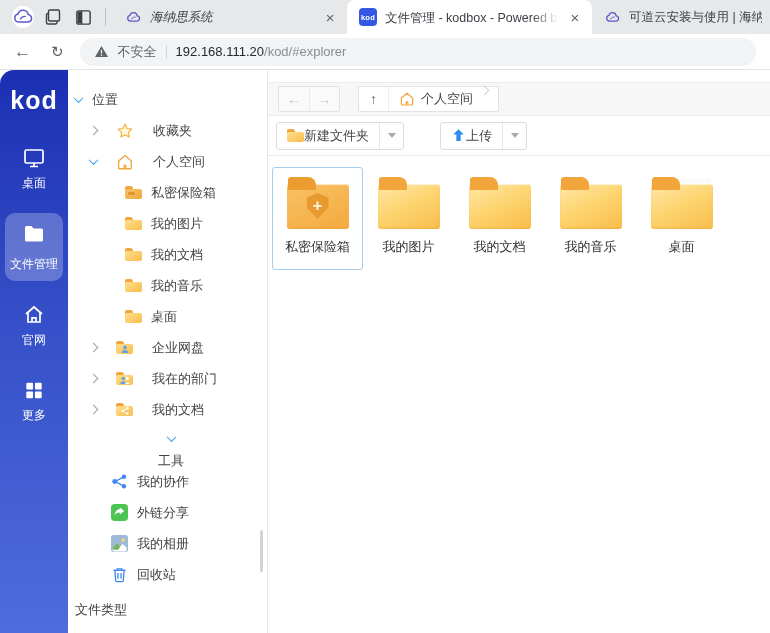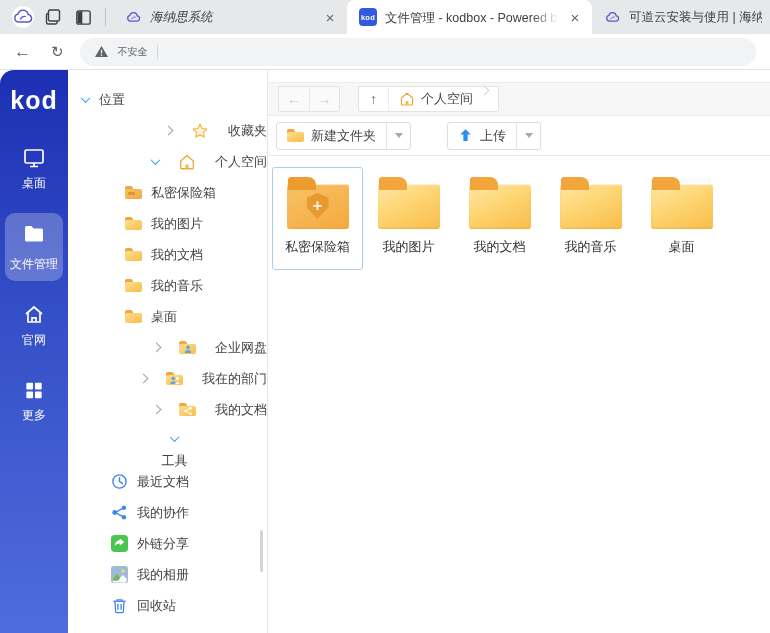--- a/index.html
+++ b/index.html
@@ -18,42 +18,42 @@
      background:linear-gradient(90deg,rgba(255,255,255,0),#fff); }
   .tabclose { font-size:15px; color:#5f6368; width:18px; height:18px; display:flex; align-items:center; justify-content:center; border-radius:50%; flex-shrink:0; }
   .kodfav { width:18px; height:18px; border-radius:4px; background:#3358e4; color:#fff;
     font-size:7.5px; font-weight:bold; display:flex; align-items:center; justify-content:center; flex-shrink:0; letter-spacing:.3px; }
   .t1 { width:234px;font-style:italic; } .t2 { width:245px; } .t3 { flex:1; min-width:0; overflow:hidden; }
 
   .addrbar { height:36px; background:#fff; display:flex; align-items:center; padding:0 14px; border-bottom:1px solid #e3e5e8; }
   .nav-glyph { font-size:17px; color:#5f6368; margin-right:20px; }
   .reload-glyph { font-size:15px; color:#5f6368; margin-right:16px; }
   .addrfield { flex:1; height:28px; background:#f1f3f4; border-radius:14px; display:flex; align-items:center; padding:0 14px; gap:9px; min-width:0; }
-  .sec-label { font-size:10px; color:#5f6368; white-space:nowrap; }
+  .sec-label { font-size:13px; color:#5f6368; white-space:nowrap; }
   .vline { width:1px; height:14px; background:#d0d3d7; }
   .url { font-size:13px; white-space:nowrap; overflow:hidden; }
   .url .host { color:#27292c; } .url .path { color:#8a8f94; }
 
   
   .content { display:flex; height:563px; background:#fff; }
 
   .appnav { width:68px; flex-shrink:0; border-top-left-radius:14px;
     background:linear-gradient(180deg,#1c2fb3 0%,#3550c8 45%,#4f6cdc 100%);
     display:flex; flex-direction:column; align-items:center; }
   .kodlogo { color:#fff; font-weight:bold; font-size:25px; letter-spacing:1px; margin:16px 0 22px; }
   .navitem { width:58px; padding:9px 0 8px; border-radius:10px; display:flex; flex-direction:column;
     align-items:center; gap:5px; color:#fff; font-size:12px; margin-bottom:13px; }
   .navitem.active { background:rgba(255,255,255,.25);gap:10px; }
 
   
   .tree { width:200px; flex-shrink:0; background:#fff; border-right:1px solid #e4e6e9;
     padding-top:14px; position:relative; overflow:hidden; }
   .row { height:31px; display:flex; align-items:center; font-size:13px; color:#434343; }
-  .sec  { padding-left:14px; gap:10px; }
-  .lvl1 { padding-left:22px; gap:19px;justify-content:flex-end; }
+  .sec  { padding-left:7px; gap:10px; }
+  .lvl1 { padding-left:22px; gap:19px; }
   .lvl2 { padding-left:57px; gap:9px; }
   .tool { padding-left:43px; gap:9px; }
   .gap-tools { margin-top:10px;flex-direction:column; } .gap-types { margin-top:4px; }
   .chev { width:7px; height:7px; border-right:1.6px solid #9aa0a6; border-bottom:1.6px solid #9aa0a6;
     transform:rotate(-45deg); flex-shrink:0; }
   .chev.down { border-color:#2f9bf4; transform:rotate(45deg) translate(-1px,-1px); }
   .thumb { position:absolute; right:4px; top:460px; width:3px; height:42px; background:#d4d4d4; border-radius:2px; }
 
   .sfolder { position:relative; width:17px; height:13px; flex-shrink:0; }
   .sfolder .fl { position:absolute; top:0; left:0; width:8px; height:4px; border-radius:2px 3px 0 0; background:#f2a53a; }
@@ -72,21 +72,21 @@
   .navbtn { width:30px; display:flex; align-items:center; justify-content:center; color:#c6c6c8; font-size:14px; }
   .navbtn + .navbtn { border-left:1px solid #e9e9ea; }
   .upgrp { margin-left:18px; display:flex; align-items:stretch; border:1px solid #e3e3e4; border-radius:2px; background:#fff; height:26px; }
   .upbtn { width:30px; display:flex; align-items:center; justify-content:center; color:#6d6d6f; font-size:14px; border-right:1px solid #eee; }
   .crumbchip { display:flex; align-items:center; gap:6px; padding:0 6px 0 10px; font-size:13px; color:#444; }
   .crumbchev { width:7px; height:7px; border-top:1.5px solid #d3d3d4; border-right:1.5px solid #d3d3d4;
     transform:rotate(45deg); margin:0 10px 0 2px; }
 
   .tbar { height:40px; display:flex; align-items:center; padding-left:8px; gap:36px; border-bottom:1px solid #eaeaec; }
   .splitbtn { display:flex; align-items:stretch; height:28px; border:1px solid #dcdcde; border-radius:3px; background:#fff; }
-  .sb-main { display:flex; align-items:center; gap:7px; padding:0 10px; font-size:13px; color:#444; }
+  .sb-main { display:flex; align-items:center; padding:0 10px; font-size:13px; color:#444; }
   .sb-caret { width:24px; display:flex; align-items:center; justify-content:center; border-left:1px solid #e5e5e7; }
   .caret { width:0; height:0; border-left:4px solid transparent; border-right:4px solid transparent; border-top:5px solid #a9a9ab; }
 
   .files { display:flex; padding:11px 0 0 4px; align-items:flex-start; }
   .fitem { width:91px; display:flex; flex-direction:column; align-items:center; padding:9px 0 13px;
     border:1px solid transparent; border-radius:3px; }
   .fitem.selected { border-color:#a8cdee; }
   .flabel { margin-top:9px; font-size:13px; color:#333; white-space:nowrap; }
 
   .bfold { position:relative; width:62px; height:52px; }
@@ -157,20 +157,21 @@
   <span class="nav-glyph">←</span>
   <span class="reload-glyph">↻</span>
   <div class="addrfield">
     <svg width="15" height="13" viewBox="0 0 16 14">
         <path d="M8 1l7 12H1z" fill="#5f6368"></path>
         <rect x="7.3" y="5.2" width="1.4" height="4" fill="#f1f3f4"></rect>
         <rect x="7.3" y="10.2" width="1.4" height="1.5" fill="#f1f3f4"></rect>
       </svg>
     <span class="sec-label">不安全</span>
     <span class="vline"></span>
+    <span class="url"><span class="host">192.168.111.20</span><span class="path">/kod/#explorer</span></span>
   </div>
 </div>
 
 <div class="content">
 
   <div class="appnav">
     <div class="kodlogo">kod</div>
 
     <div class="navitem">
       <svg width="26" height="24" viewBox="0 0 24 24" fill="none" stroke="#fff" stroke-width="1.7">
@@ -312,27 +313,20 @@
           </svg>
         </span>
       <span>我的文档</span>
     </div>
 
     <div class="row sec gap-tools">
       <span class="chev down"></span>
       <span>工具</span>
     </div>
 
-    <div class="row tool">
-      <svg width="17" height="17" viewBox="0 0 18 18" fill="none" stroke="#3f86f0" stroke-width="1.5">
-          <circle cx="9" cy="9" r="7"></circle>
-          <path d="M9 5v4.2l3 1.8" stroke-linecap="round"></path>
-        </svg>
-      <span>最近文档</span>
-    </div>
 
     <div class="row tool">
       <svg width="17" height="17" viewBox="0 0 18 18">
           <path d="M4.5 9l8.5-4.7M4.5 9l8.5 4.7" stroke="#3f86f0" stroke-width="1.5" fill="none"></path>
           <circle cx="4" cy="9" r="2.6" fill="#3f86f0"></circle>
           <circle cx="13.7" cy="4" r="2.3" fill="#3f86f0"></circle>
           <circle cx="13.7" cy="14" r="2.3" fill="#3f86f0"></circle>
         </svg>
       <span>我的协作</span>
     </div>

